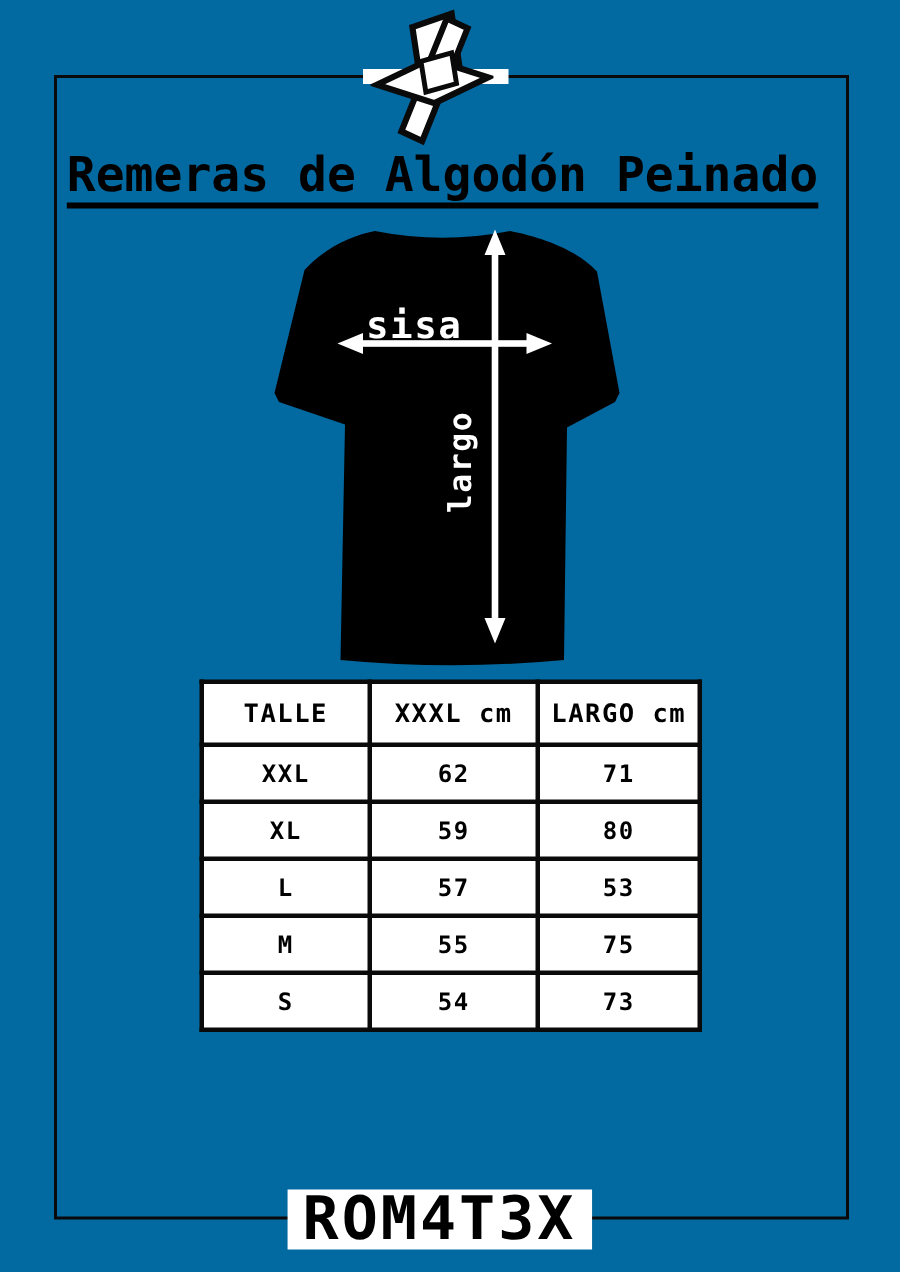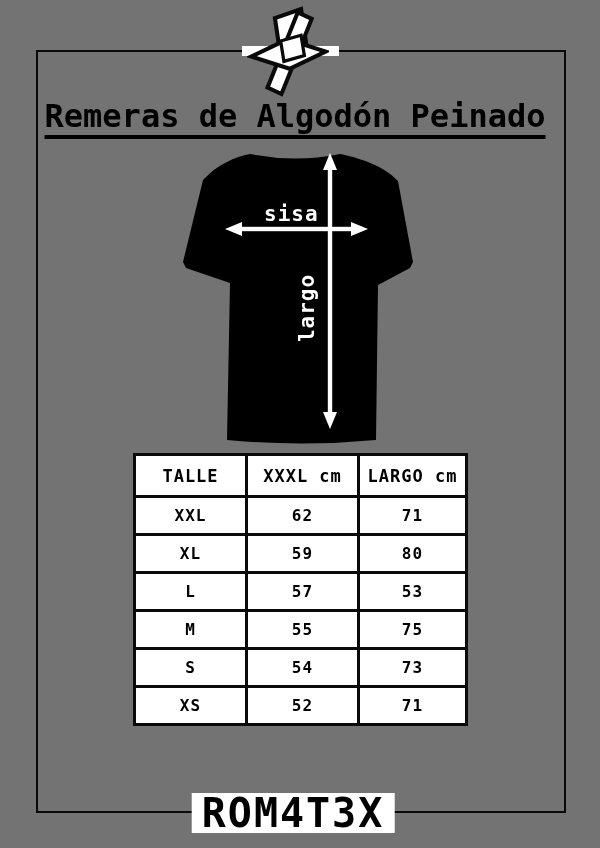--- a/index.html
+++ b/index.html
@@ -4,21 +4,21 @@
 <style>
   * { margin: 0; padding: 0; box-sizing: border-box; }
   html, body { background: #ffffff; }
   body {
     width: 600px; height: 848px;
     font-family: "DejaVu Sans Mono", "Liberation Mono", monospace;
     color: #000;
     position: relative;
     overflow: hidden;
   }
-  .page { position: absolute; inset: 0; background: #737373; }
+  .page { position: absolute; inset: 0; background: #0369a1; }
 
   
   .frame {
     position: absolute;
     left: 36px; top: 50px;
     width: 530px; height: 763px;
     border: 2px solid #0a0a0a;
   }
   
   .top-gap-mask {
@@ -43,23 +43,23 @@
     border-bottom: 4px solid #000;
     padding-bottom: 1px;
   }
 
   
   .tee-svg {
     position: absolute; left: 180px; top: 150px;
     width: 240px; height: 305px;
   }
   .sisa-label {
-    position: absolute; left: 264px; top: 204px;
+    position: absolute; left: 244px; top: 204px;
     width: 54px; text-align: right;
-    color: #fff; font-size: 21px; font-weight: bold;
+    color: #fff; font-size: 25px; font-weight: bold;
     letter-spacing: 1px; line-height: 1;
   }
   .largo-label {
     position: absolute; left: 276px; top: 295px;
     width: 62px; height: 26px;
     display: flex; align-items: center; justify-content: center;
     transform: rotate(-90deg);
     color: #fff; font-size: 21px; font-weight: bold;
     letter-spacing: 1px; line-height: 1;
   }
@@ -173,23 +173,18 @@
       <tr>
         <td>M</td>
         <td>55</td>
         <td>75</td>
       </tr>
       <tr>
         <td>S</td>
         <td>54</td>
         <td>73</td>
       </tr>
-      <tr>
-        <td>XS</td>
-        <td>52</td>
-        <td>71</td>
-      </tr>
     </tbody>
   </table>
 
   <div class="brand">ROM4T3X</div>
 
 </div>
 
 </body></html>

